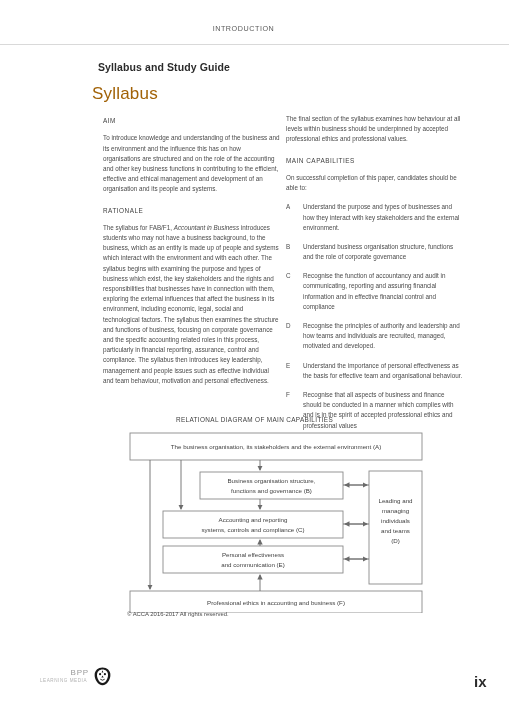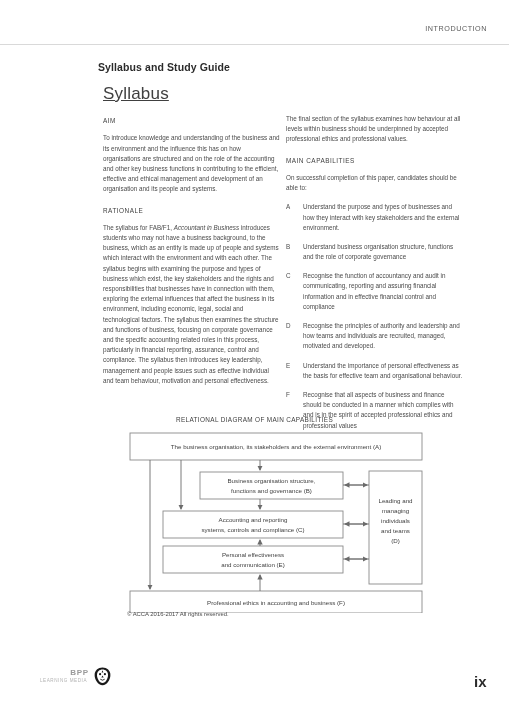--- a/index.html
+++ b/index.html
@@ -15,21 +15,21 @@
     color: #3b3b3b;
     overflow: hidden;
   }
 
   
   .page-header {
     position: absolute;
     top: 24px;
     left: 0;
     right: 22px;
-    text-align: right;
+    text-align: center;
     font-size: 7.2px;
     letter-spacing: 0.55px;
     color: #5a5a5a;
     font-weight: 400;
   }
   .header-rule {
     position: absolute;
     top: 44px;
     left: 0;
     right: 0;
@@ -44,26 +44,25 @@
     left: 98px;
     font-size: 10.5px;
     font-weight: bold;
     color: #2b2b2b;
     letter-spacing: 0.1px;
     text-align: center;
   }
   .section-title {
     position: absolute;
     top: 84px;
-    left: 103px;
+    left: 92px;
     font-size: 17px;
     font-weight: 400;
-    color: #404040;
+    color: #a16207;
     letter-spacing: 0.2px;
-    text-decoration: underline;
   }
 
   
   .col {
     position: absolute;
     top: 116px;
     width: 177px;
     font-size: 6.3px;
     line-height: 1.62;
     color: #4a4a4a;
@@ -136,21 +135,21 @@
     left: 40px;
     top: 668px;
     width: 72px;
     height: 26px;
   }
   .logo-bpp {
     position: absolute;
     right: 23px;
     top: 0px;
     font-size: 8px;
-    font-weight: bold;
+    font-weight: normal;
     letter-spacing: 0.8px;
     color: #9a9a9a;
   }
   .logo-sub {
     position: absolute;
     left: 0px;
     top: 10px;
     font-size: 4.6px;
     letter-spacing: 0.55px;
     color: #b4b4b4;

